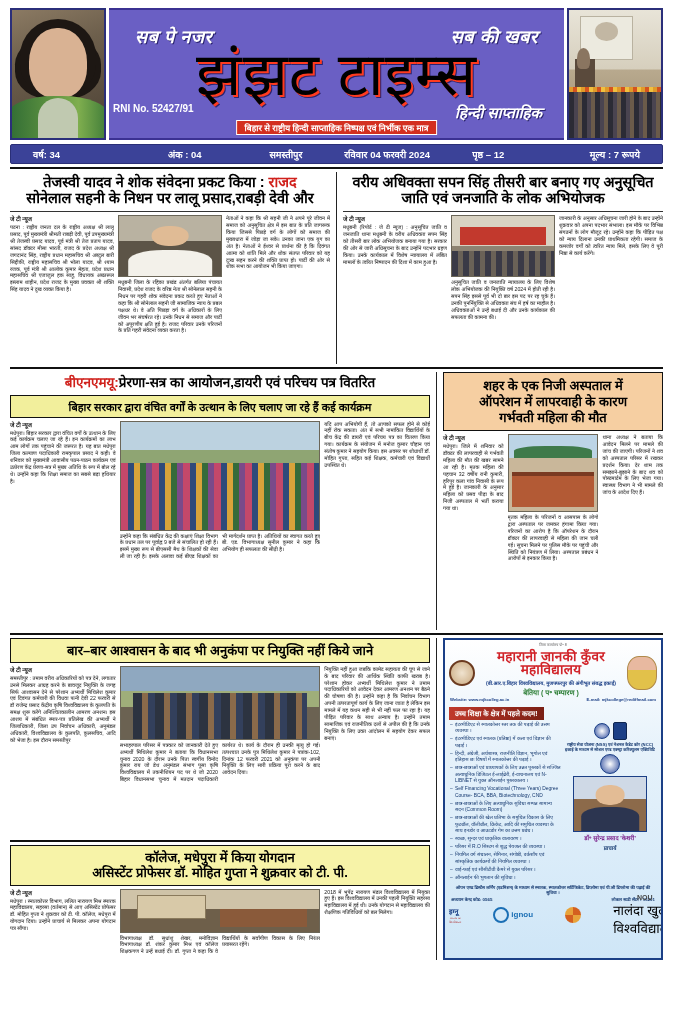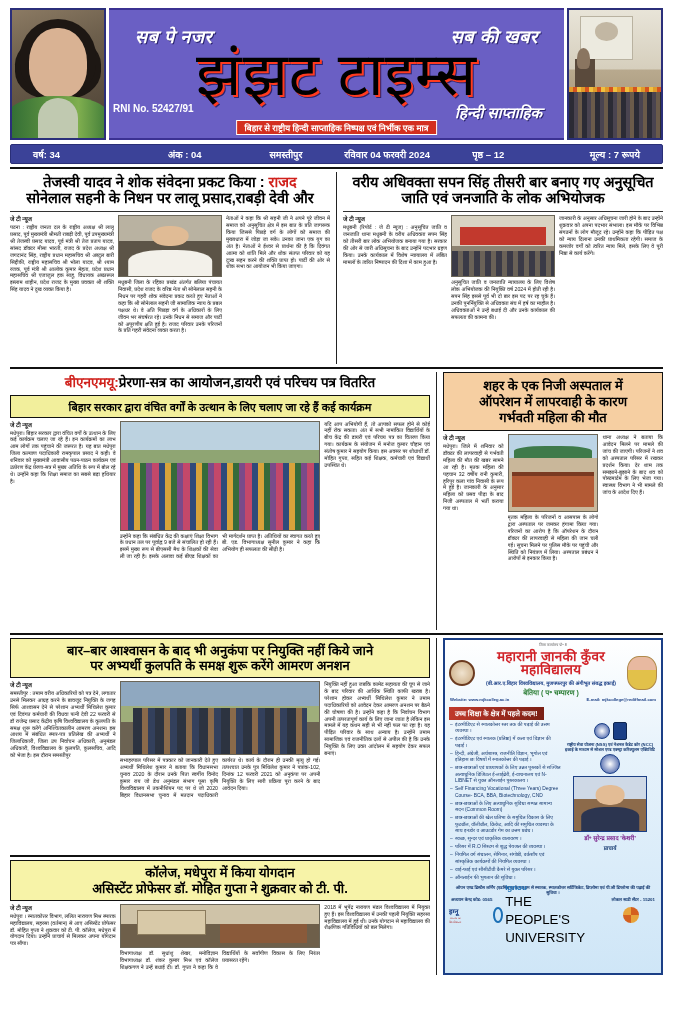--- a/index.html
+++ b/index.html
@@ -376,21 +376,20 @@
   </div>
 
   <div class="rule"></div>
 
   <div class="mid-wrap">
 
     <div class="mid-left">
 
       <div class="band-lemon">
         <div>बार–बार आश्वासन के बाद भी अनुकंपा पर नियुक्ति नहीं किये जाने</div>
-        <div>पर अभ्यर्थी कुलपति के समक्ष शुरू करेंगे आमरण अनशन</div>
       </div>
       <div class="story-body">
         <div class="tcol">
           <div class="byline">जे टी न्यूज</div>
           <div class="col-text" style="height:162px">समस्तीपुर : तमाम वरीय अधिकारियों को पत्र देने, लगातार उनसे मिलकर आग्रह करने के बावजूद नियुक्ति के जगह सिर्फ आश्वासन देने से परेशान अभ्यर्थी मिथिलेश कुमार एवं दिवंगत कर्मचारी की विधवा पत्नी देवी 22 फरवरी से डॉ राजेन्द्र प्रसाद केंद्रीय कृषि विश्वविद्यालय के कुलपति के समक्ष शुरू करेंगे अनिश्चितकालीन आमरण अनशन। इस आशय में संबंधित स्मार-पत्र प्रतिलेख की अभ्यर्थी ने जिलाधिकारी, जिला उप निर्वाचन अधिकारी, अनुमंडल अधिकारी, विश्वविद्यालय के कुलपति, कुलसचिव, आदि को भेजा है। इस दौरान समस्तीपुर</div>
         </div>
         <div class="tcol" style="flex:1.9">
           <div class="photo ph-field" style="height:74px;margin-bottom:2px"></div>
           <div class="col-text" style="height:92px;column-count:2;column-gap:4px">सभाहरपाल परिसर में पत्रकार को जानकारी देते हुए अभ्यर्थी मिथिलेश कुमार ने बताया कि विधानसभा चुनाव 2020 के दौरान उनके पिता स्वर्गीय विनोद कुमार राय जो डेथ अनुमंडल संभाग पूसा कृषि विश्वविद्यालय में तकनीशियन पद पर थे जो 2020 बिहार विधानसभा चुनाव में मतदान पदाधिकारी कार्यरत थे। कार्य के दौरान ही उनकी मृत्यु हो गई। तत्पश्चात उनके पुत्र मिथिलेश कुमार ने पत्रांक-102, दिनांक 12 फरवरी 2021 को अनुकंपा पर अपनी नियुक्ति के लिए सारी प्रक्रिया पूरा करने के बाद आवेदन दिया।</div>
         </div>
@@ -484,21 +483,20 @@
           <div class="logo-box">
             <div>
               <div class="logo-ignou-hi">इग्नू</div>
               <div style="font-size:2.6px;color:#b02a2a;text-align:center">जन-जन का विश्वविद्यालय</div>
             </div>
           </div>
           <div class="logo-box">
             <div class="logo-ring"></div>
             <div>
               <div class="logo-word">ignou</div>
-              <small>THE PEOPLE'S UNIVERSITY</small>
             </div>
           </div>
           <div class="logo-box">
             <div class="logo-chakra"></div>
           </div>
           <div class="logo-box">
             <div>
               <div class="logo-nou">NOU</div>
               <small>नालंदा खुला विश्वविद्यालय</small>
             </div>

